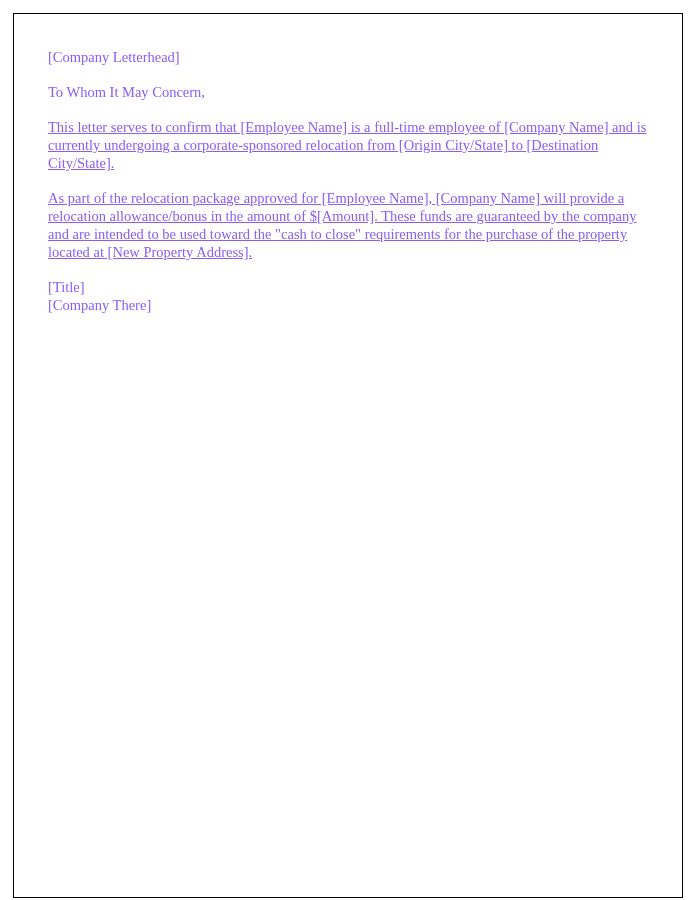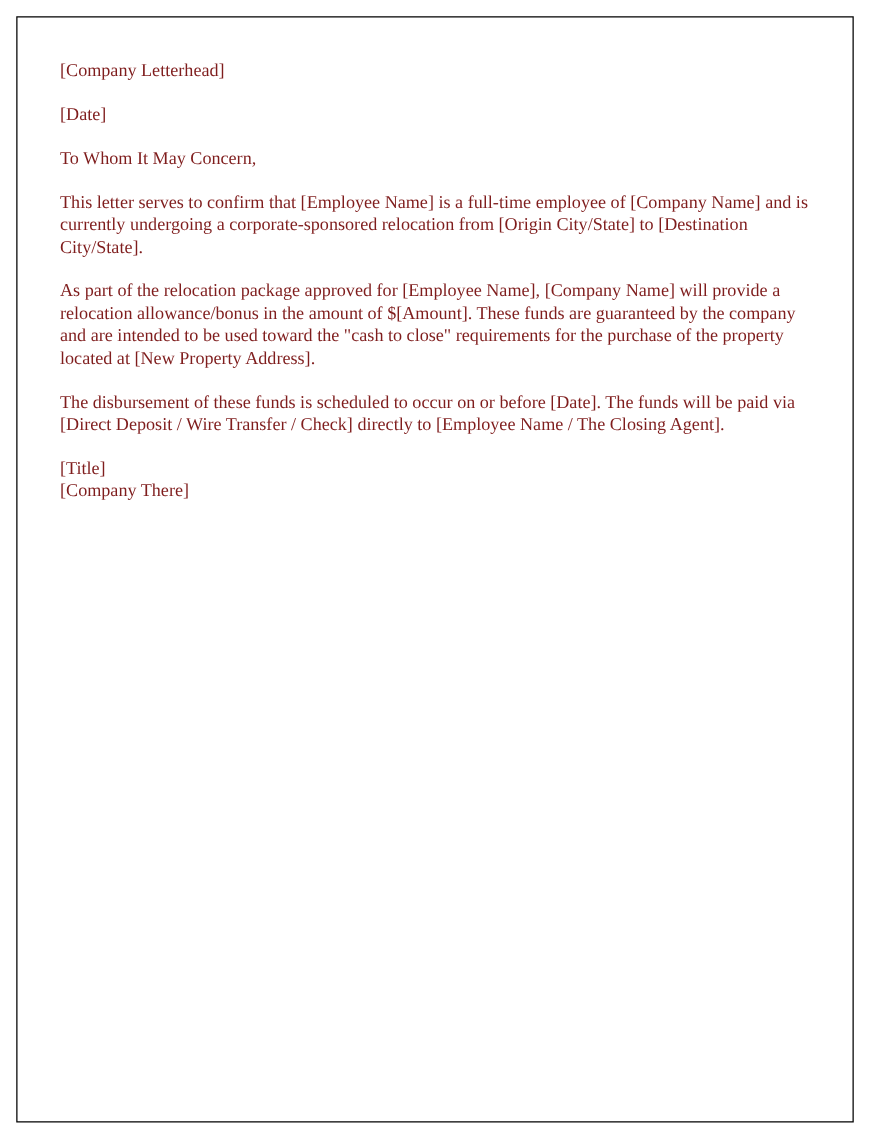--- a/index.html
+++ b/index.html
@@ -7,21 +7,21 @@
     padding: 0;
     background: #ffffff;
   }
   .page {
     position: relative;
     width: 700px;
     height: 900px;
     background: #ffffff;
     box-sizing: border-box;
     font-family: "Liberation Serif", "DejaVu Serif", serif;
-    color: #7f1d1d;
+    color: #8b5cf6;
   }
   .page-border {
     position: absolute;
     left: 13px;
     top: 13px;
     right: 17px;
     bottom: 2px;
     border: 1px solid #000000;
     pointer-events: none;
   }
@@ -34,47 +34,44 @@
     line-height: 18px;
   }
   .block {
     margin: 0 0 17px 0;
   }
   .line {
     margin: 0;
   }
   p.para {
     margin: 16px 0 17px 0;
+    text-decoration: underline;
   }
 </style>
 </head>
 <body>
 
 <div class="page">
   <div class="page-border"></div>
 
   <div class="letter-content">
 
     <div class="block">
       <div class="line">[Company Letterhead]</div>
     </div>
 
-    <div class="block">
-      <div class="line">[Date]</div>
-    </div>
 
 
 
     <div class="block">
       <div class="line">To Whom It May Concern,</div>
     </div>
 
     <p class="para">This letter serves to confirm that [Employee Name] is a full-time employee of [Company Name] and is currently undergoing a corporate-sponsored relocation from [Origin City/State] to [Destination City/State].</p>
     <p class="para">As part of the relocation package approved for [Employee Name], [Company Name] will provide a relocation allowance/bonus in the amount of $[Amount]. These funds are guaranteed by the company and are intended to be used toward the "cash to close" requirements for the purchase of the property located at [New Property Address].</p>
-    <p class="para">The disbursement of these funds is scheduled to occur on or before [Date]. The funds will be paid via [Direct Deposit / Wire Transfer / Check] directly to [Employee Name / The Closing Agent].</p>
 
 
     <div class="block">
       <div class="line">[Title]</div>
       <div class="line">[Company There]</div>
     </div>
 
   </div>
 </div>
 

